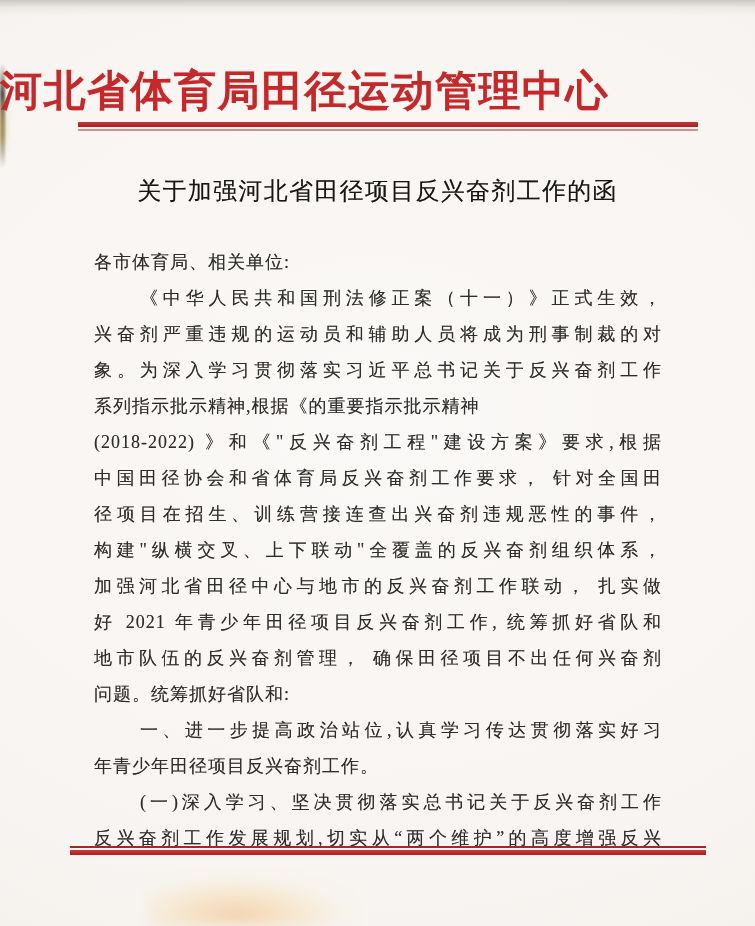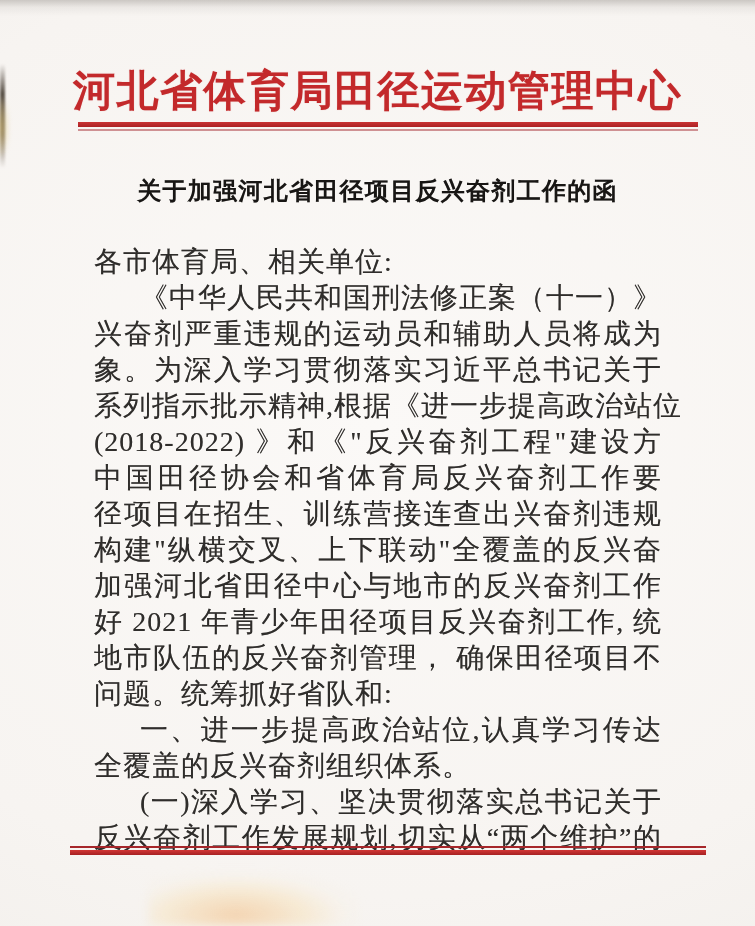--- a/index.html
+++ b/index.html
@@ -28,45 +28,44 @@
     filter:blur(2px);
   }
   .stain{
     position:absolute;left:148px;top:872px;width:210px;height:54px;
     background:radial-gradient(ellipse at 42% 80%, rgba(240,166,84,0.40) 0%, rgba(247,208,134,0.26) 40%, rgba(250,236,206,0.12) 62%, rgba(252,248,240,0) 80%);
     filter:blur(5px);
   }
   
   .org{
     position:absolute;left:0;top:62px;width:755px;margin:0;
-    text-align:center;
     font-size:42px;line-height:58px;font-weight:bold;
     letter-spacing:1.5px;
     color:#c3292b;
     text-shadow:0 0 1px rgba(195,41,43,0.35);
   }
   .rule-top{position:absolute;left:78px;top:122px;width:620px;}
   .rt-thick{height:5px;background:linear-gradient(180deg,#c93334,#ab2224);}
   .rt-thin{height:2px;margin-top:2px;background:#cf9193;}
   
   .doc-title{
     position:absolute;left:0;top:174px;width:755px;margin:0;
     text-align:center;
-    font-size:24px;line-height:34px;font-weight:bold;
+    font-size:24px;line-height:34px;font-weight:normal;
     letter-spacing:1.3px;color:#181614;
     text-shadow:0 0 0.6px rgba(0,0,0,0.4);
   }
   
   .body-text{
     position:absolute;left:94px;top:244px;width:568px;
     color:#2f2d2b;
   }
   .bline{
     height:36px;line-height:36px;
-    font-size:28px;letter-spacing:1px;
+    font-size:18px;letter-spacing:1px;
     white-space:nowrap;
     text-shadow:0 0 0.5px rgba(40,38,36,0.45);
   }
   .bline.just{
     white-space:normal;
     text-align:justify;
     text-align-last:justify;
     text-justify:inter-character;
     overflow:hidden;
   }
@@ -92,31 +91,31 @@
     <div class="rt-thin"></div>
   </div>
 
   <h2 class="doc-title">关于加强河北省田径项目反兴奋剂工作的函</h2>
 
   <div class="body-text" id="body-lines">
       <div class="bline">各市体育局、相关单位:</div>
       <div class="bline just ind">《中华人民共和国刑法修正案（十一）》正式生效，</div>
       <div class="bline just">兴奋剂严重违规的运动员和辅助人员将成为刑事制裁的对</div>
       <div class="bline just">象。为深入学习贯彻落实习近平总书记关于反兴奋剂工作</div>
-      <div class="bline">系列指示批示精神,根据《进一步提高政治站位</div>
+      <div class="bline">系列指示批示精神,根据《的重要指示批示精神</div>
       <div class="bline just">(2018-2022) 》和《"反兴奋剂工程"建设方案》要求,根据</div>
       <div class="bline just">中国田径协会和省体育局反兴奋剂工作要求， 针对全国田</div>
       <div class="bline just">径项目在招生、训练营接连查出兴奋剂违规恶性的事件，</div>
       <div class="bline just">构建"纵横交叉、上下联动"全覆盖的反兴奋剂组织体系，</div>
       <div class="bline just">加强河北省田径中心与地市的反兴奋剂工作联动， 扎实做</div>
       <div class="bline just">好 2021 年青少年田径项目反兴奋剂工作, 统筹抓好省队和</div>
       <div class="bline just">地市队伍的反兴奋剂管理， 确保田径项目不出任何兴奋剂</div>
       <div class="bline">问题。统筹抓好省队和:</div>
       <div class="bline just ind">一、进一步提高政治站位,认真学习传达贯彻落实好习</div>
-      <div class="bline">全覆盖的反兴奋剂组织体系。</div>
+      <div class="bline">年青少年田径项目反兴奋剂工作。</div>
       <div class="bline just ind">(一)深入学习、坚决贯彻落实总书记关于反兴奋剂工作</div>
       <div class="bline just">反兴奋剂工作发展规划,切实从“两个维护”的高度增强反兴</div>
     </div>
 
   <div class="rule-bottom">
     <div class="rb-thin"></div>
     <div class="rb-thick"></div>
   </div>
 
   <div class="stain"></div>

